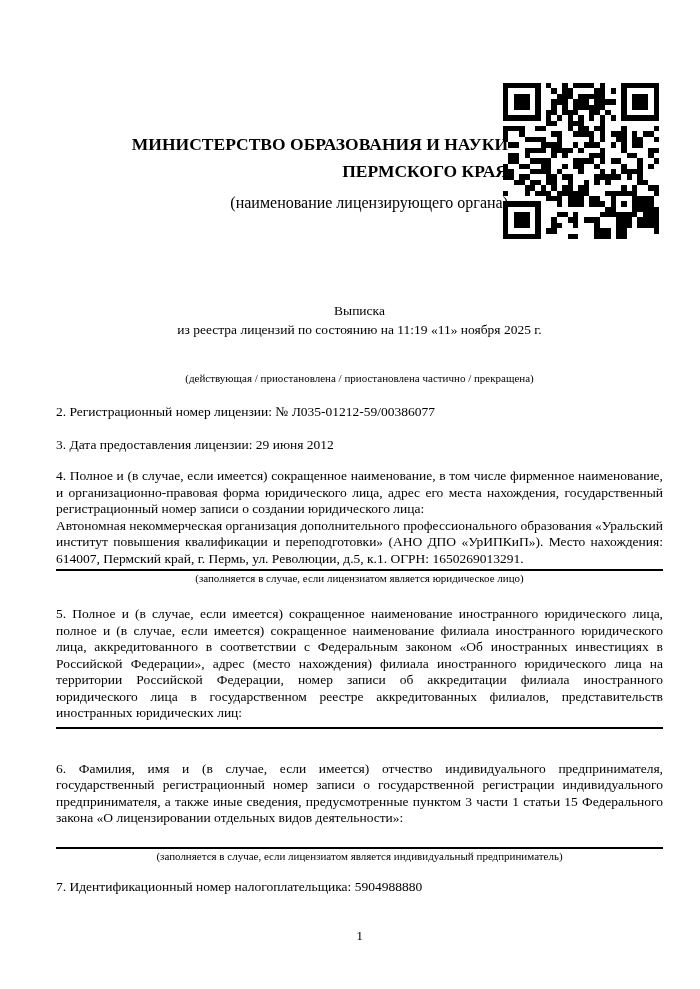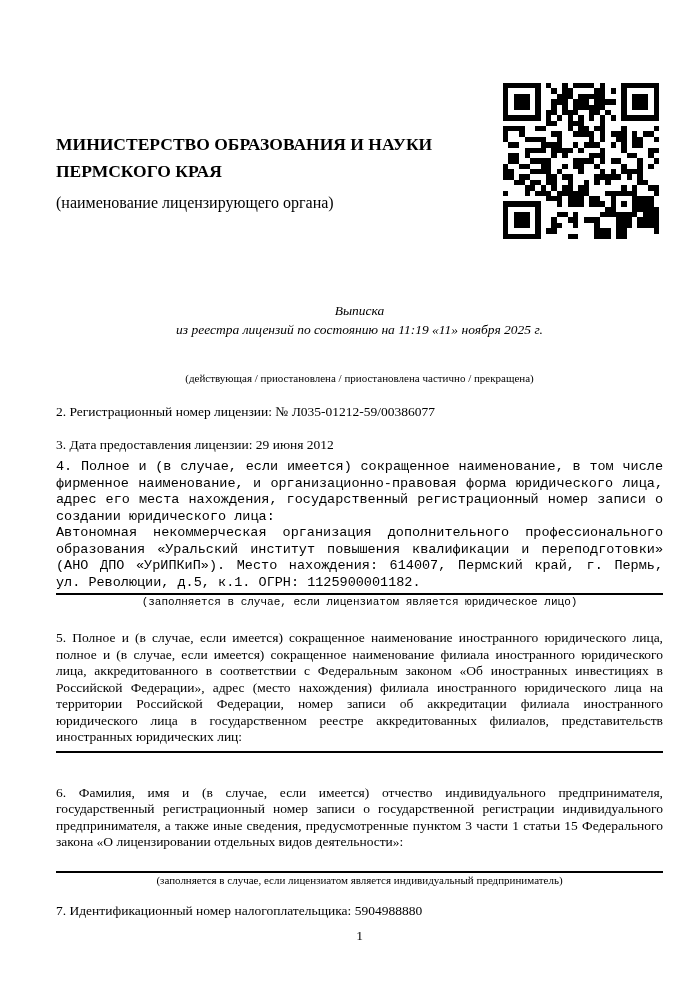--- a/index.html
+++ b/index.html
@@ -11,21 +11,21 @@
     background: #ffffff;
     color: #000000;
     font-family: "Liberation Serif", serif;
     overflow: hidden;
   }
   
   .ministry {
     position: absolute;
     left: 56px; top: 131px;
     width: 452px;
-    text-align: left;
+    text-align: right;
   }
   .ministry .name {
     font-size: 17.5px;
     font-weight: bold;
     line-height: 27px;
   }
   .ministry .sub-caption {
     font-size: 16px;
     line-height: 13px;
     margin-top: 11px;
@@ -37,21 +37,20 @@
   }
   .qr svg { display: block; width: 158px; height: 156px; }
   
   .doc-title {
     position: absolute;
     left: 56px; top: 301px;
     width: 607px;
     text-align: center;
     font-size: 13.5px;
     line-height: 19px;
-    font-style: italic;
   }
   
   .body {
     position: absolute;
     left: 56px; top: 365px;
     width: 607px;
     font-size: 13.5px;
     line-height: 16.5px;
   }
   .item { margin-top: 16px; }
@@ -63,21 +62,21 @@
     margin-top: 1px;
   }
   .fill-rule {
     border: none;
     border-top: 2px solid #000000;
     height: 0;
   }
   #item-1 { margin-top: 7px; }
   #item-2 { margin-top: 19px; }
   #item-3 { margin-top: 16px; }
-  #item-4 { margin-top: 6px; font-family: Liberation Mono, monospace; }
+  #item-4 { margin-top: 15px; }
   #rule-4 { margin-top: 2px; }
   #item-5 { margin-top: 21px; }
   #rule-5 { margin-top: 5px; }
   #item-6 { margin-top: 32px; }
   #rule-6 { margin-top: 20px; }
   #item-7 { margin-top: 16px; }
   .page-number {
     position: absolute;
     left: 56px; top: 928px;
     width: 607px;
@@ -535,21 +534,21 @@
     <div class="item" id="item-1">
       <div class="small-caption">(действующая / приостановлена / приостановлена частично / прекращена)</div>
     </div>
 
     <div class="item" id="item-2">2. Регистрационный номер лицензии: № Л035-01212-59/00386077</div>
 
     <div class="item" id="item-3">3. Дата предоставления лицензии: 29 июня 2012</div>
 
     <div class="item" id="item-4">
       <div class="para">4. Полное и (в случае, если имеется) сокращенное наименование, в том числе фирменное наименование, и организационно-правовая форма юридического лица, адрес его места нахождения, государственный регистрационный номер записи о создании юридического лица:</div>
-      <div class="para">Автономная некоммерческая организация дополнительного профессионального образования «Уральский институт повышения квалификации и переподготовки» (АНО ДПО «УрИПКиП»). Место нахождения: 614007, Пермский край, г. Пермь, ул. Революции, д.5, к.1. ОГРН: 1125900001182.</div>
+      <div class="para">Автономная некоммерческая организация дополнительного профессионального образования «Уральский институт повышения квалификации и переподготовки» (АНО ДПО «УрИПКиП»). Место нахождения: 614007, Пермский край, г. Пермь, ул. Революции, д.5, к.1. ОГРН: 1650269013291.</div>
       <hr class="fill-rule" id="rule-4">
       <div class="small-caption">(заполняется в случае, если лицензиатом является юридическое лицо)</div>
     </div>
 
     <div class="item" id="item-5">
       <div class="para">5. Полное и (в случае, если имеется) сокращенное наименование иностранного юридического лица, полное и (в случае, если имеется) сокращенное наименование филиала иностранного юридического лица, аккредитованного в соответствии с Федеральным законом «Об иностранных инвестициях в Российской Федерации», адрес (место нахождения) филиала иностранного юридического лица на территории Российской Федерации, номер записи об аккредитации филиала иностранного юридического лица в государственном реестре аккредитованных филиалов, представительств иностранных юридических лиц:</div>
       <hr class="fill-rule" id="rule-5">
     </div>
 
     <div class="item" id="item-6">

